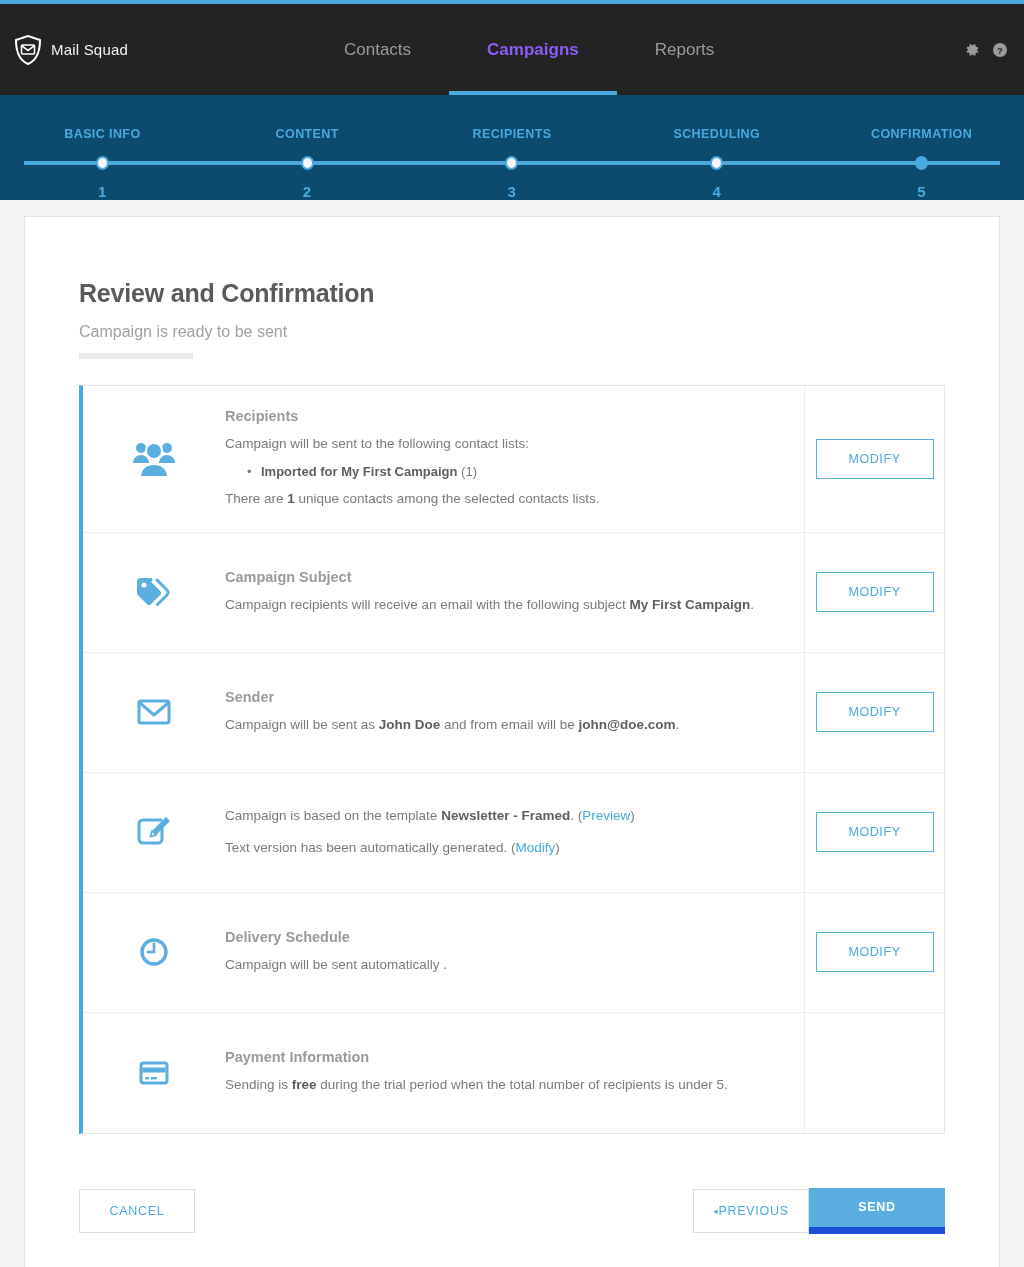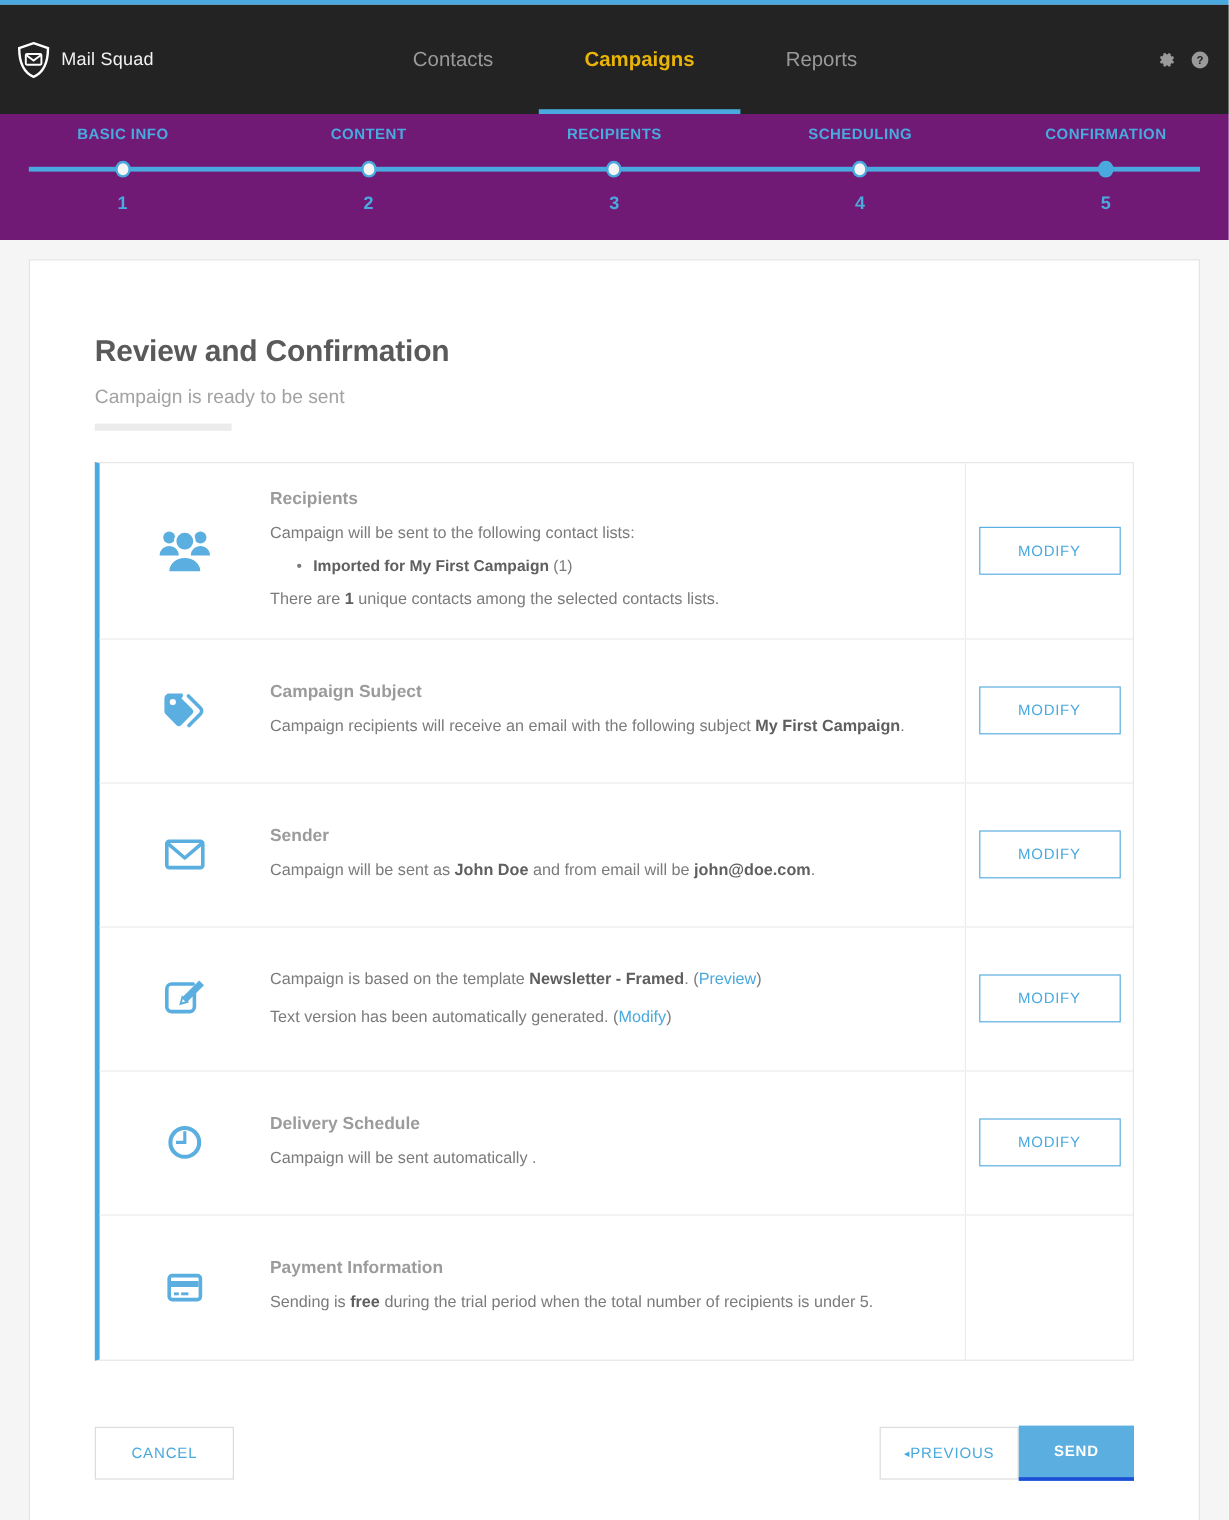--- a/index.html
+++ b/index.html
@@ -50,21 +50,21 @@
   .nav-link {
     color: #9a9a9a;
     font-size: 17px;
     height: 91px;
     display: flex;
     align-items: center;
     padding: 0 38px;
     position: relative;
     cursor: pointer;
   }
-  .nav-link.active { color: #eab308; font-weight: bold; }
+  .nav-link.active { color: #8b5cf6; font-weight: bold; }
   .nav-link.active::after {
     content: "";
     position: absolute;
     left: 0; right: 0; bottom: 0;
     height: 4px;
     background: #4aa9de;
   }
   .nav-right {
     position: absolute;
     right: 16px;
@@ -72,23 +72,23 @@
     transform: translateY(-50%);
     display: flex;
     align-items: center;
     gap: 12px;
   }
   .nav-icon { width: 16px; height: 16px; display: block; cursor: pointer; }
 
   
   .stepper {
     height: 105px;
-    background: #701a75;
-    position: relative;
-    padding-top: 10px;
+    background: #0c4a6e;
+    position: relative;
+    padding-top: 32px;
   }
   .step-labels, .step-numbers {
     display: flex;
     width: 100%;
   }
   .step-labels > div, .step-numbers > div {
     flex: 1;
     text-align: center;
     color: #4aa9de;
     font-weight: bold;
@@ -263,25 +263,25 @@
     align-items: center;
   }
   .btn-prev {
     width: 116px;
     height: 44px;
     background: #ffffff;
     border: 1px solid #dcdcdc;
     color: #4aa9de;
   }
   .btn-send {
-    width: 96px;
+    width: 136px;
     height: 46px;
     background: #5aaee0;
     border: none;
-    border-bottom: 3px solid #1d4ed8;
+    border-bottom: 7px solid #1d4ed8;
     color: #ffffff;
     font-weight: bold;
   }
   .caret { font-size: 9px; position: relative; top: -1px; }
 </style>
 </head>
 <body>
 
 <div class="top-accent"></div>
 

